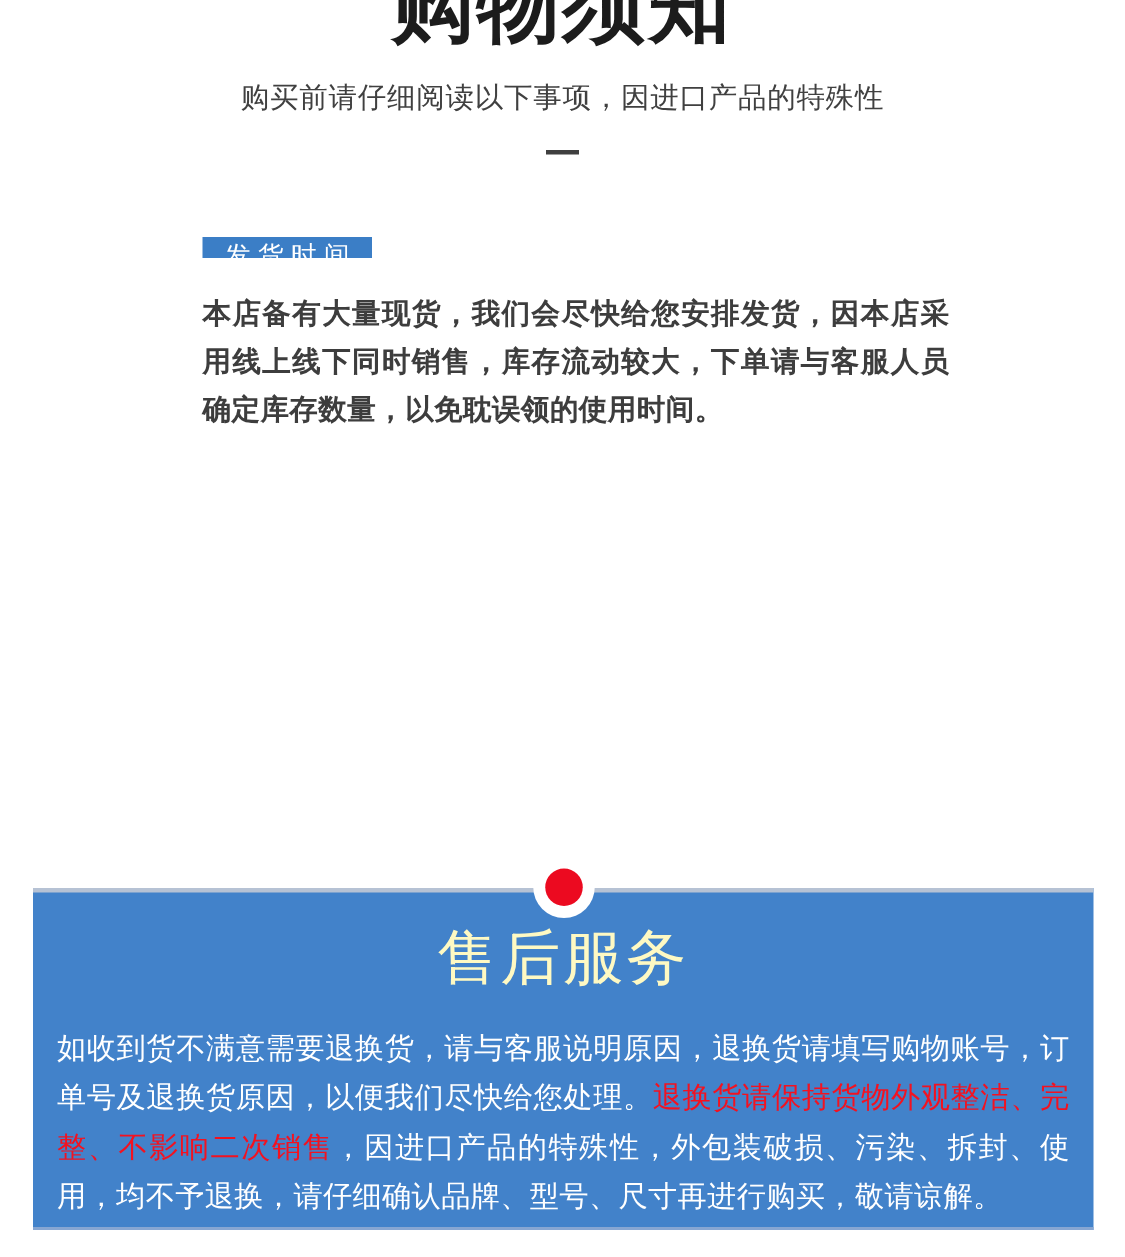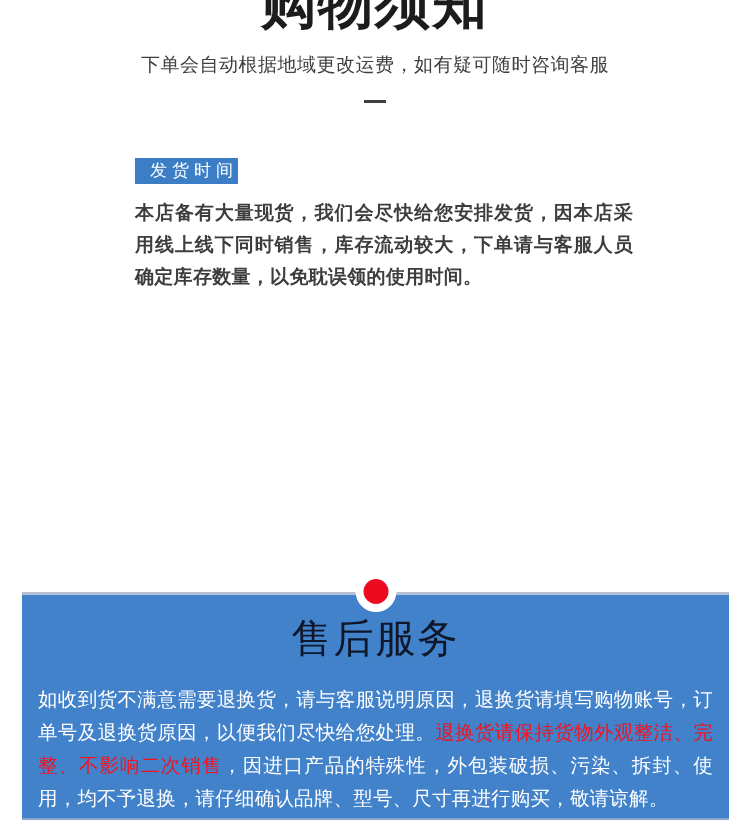--- a/index.html
+++ b/index.html
@@ -45,23 +45,23 @@
     width: 500px;
   }
   .notice-section.first { margin-top: 55px; }
   .notice-section.second { margin-top: 78px; }
   .badge {
     display: inline-block;
     background: #3b7ec6;
     color: #ffffff;
     font-size: 17px;
     line-height: 26px;
-    height: 26px;
+    height: 14px;
     letter-spacing: 5px;
-    padding: 0 0 0 15px;
+    padding: 0 10px 0 15px;
   }
   .notice-body {
     margin: 13px 0 0 0;
     width: 498px;
     font-size: 19px;
     line-height: 32px;
     color: #3d3d3d;
     letter-spacing: 0.3px;
     text-align: justify;
     font-weight: bold;
@@ -84,21 +84,21 @@
     transform: translateX(-50%);
     width: 25px;
     height: 25px;
     border-radius: 50%;
     background: #ec0a20;
     box-shadow: 0 0 0 8px #ffffff;
   }
   .aftersales-title {
     margin: 16px 0 0 0;
     text-align: center;
-    color: #0f172a;
+    color: #fef9c3;
     font-size: 40px;
     font-weight: normal;
     letter-spacing: 2px;
   }
   .aftersales-body {
     margin: 17px 16px 16px 16px;
     font-size: 19.5px;
     line-height: 33px;
     color: #ffffff;
     letter-spacing: 0.2px;
@@ -106,21 +106,21 @@
   }
   .aftersales-body .hl { color: #f31220; }
 </style>
 </head>
 <body>
 
 <div class="page">
 
   <h1 class="page-title">购物须知</h1>
 
-  <p class="subtitle">下单会自动根据地域更改运费，如有疑可随时咨询客服</p>
+  <p class="subtitle">购买前请仔细阅读以下事项，因进口产品的特殊性</p>
 
   <div class="dash"></div>
 
   <section class="notice-section first">
     <div class="badge">发货时间</div>
     <p class="notice-body">本店备有大量现货，我们会尽快给您安排发货，因本店采用线上线下同时销售，库存流动较大，下单请与客服人员确定库存数量，以免耽误领的使用时间。</p>
   </section>
 
 
   <div class="aftersales">

